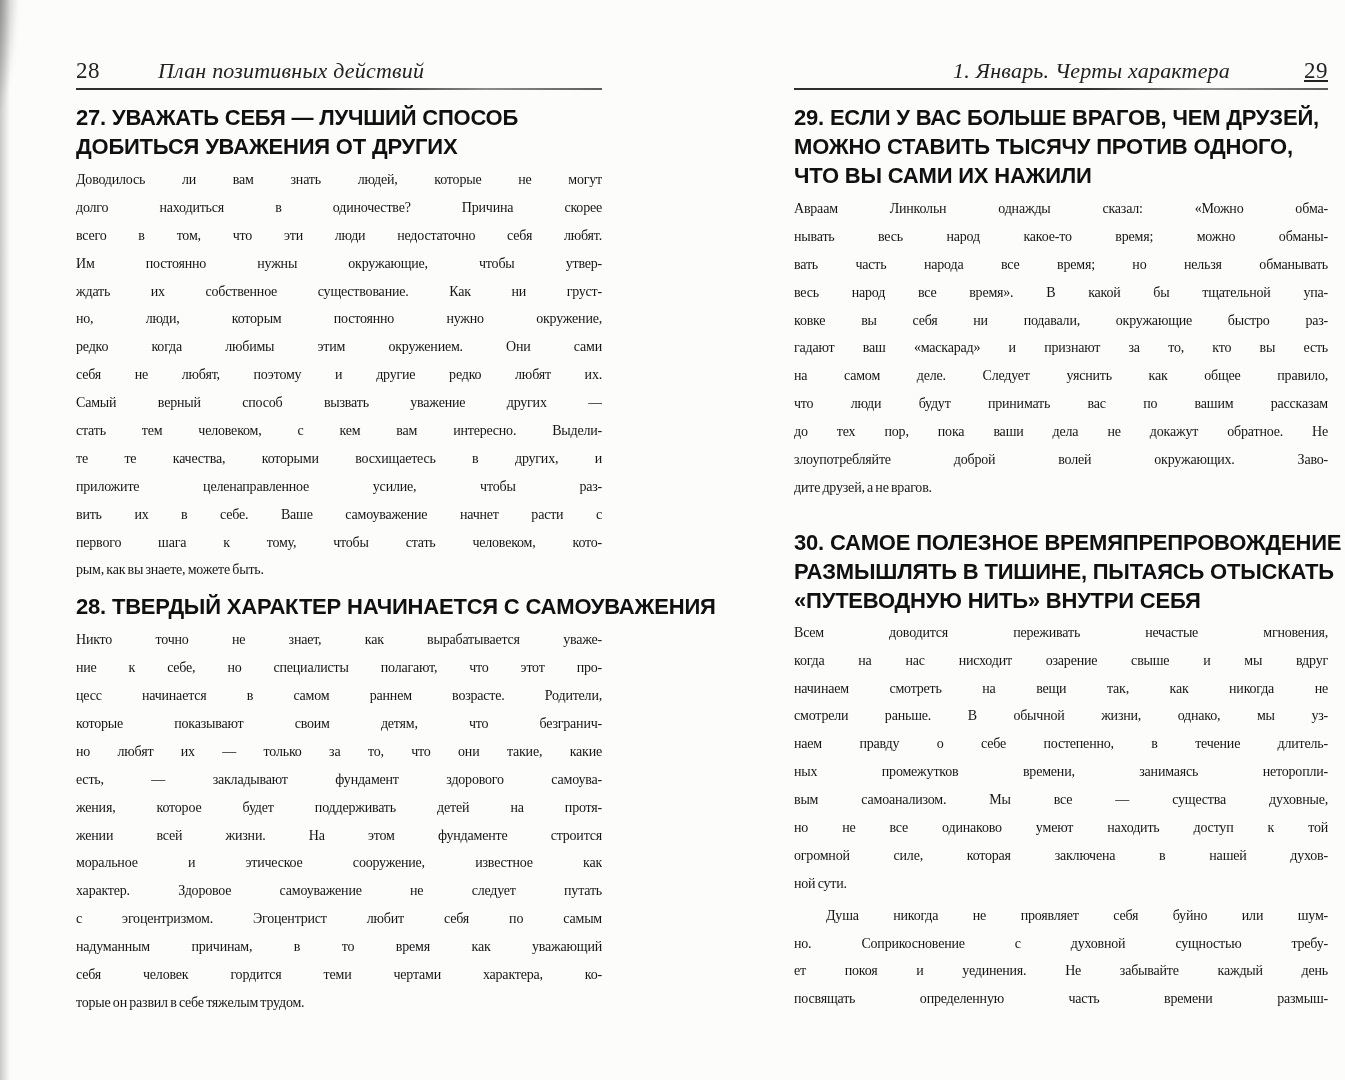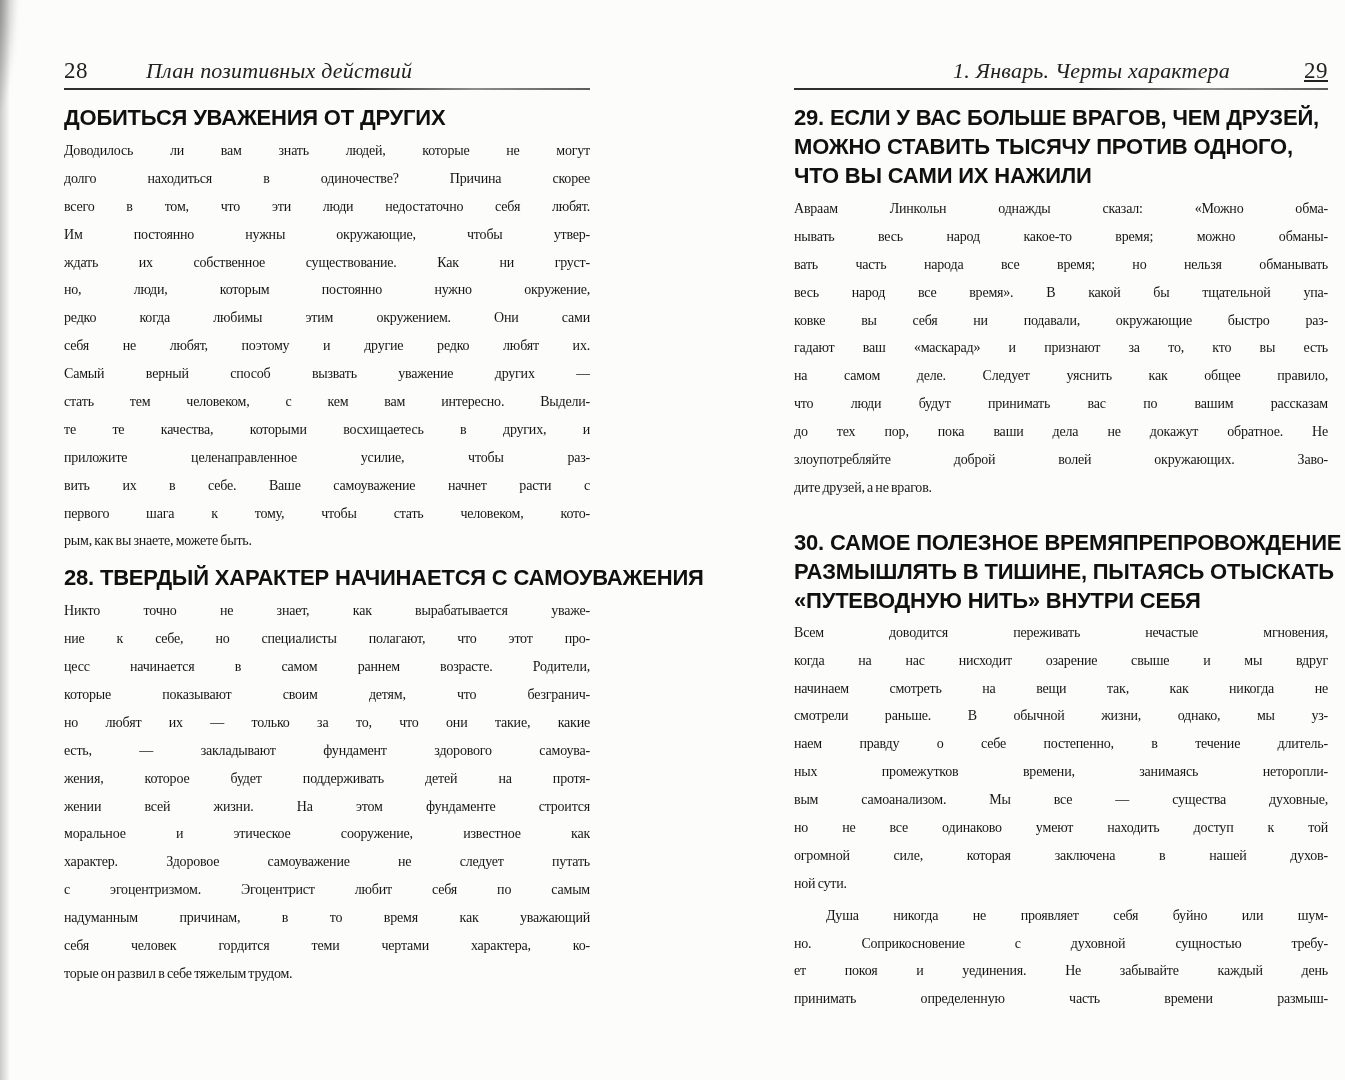--- a/index.html
+++ b/index.html
@@ -16,21 +16,21 @@
     pointer-events:none;
   }
   .scan-corner{
     position:absolute;left:-8px;top:-14px;width:26px;height:130px;
     background:radial-gradient(ellipse at left top, rgba(55,55,55,.55), rgba(55,55,55,0) 72%);
     filter:blur(2px);
     pointer-events:none;
   }
 
   .page{position:absolute;top:58px;}
-  .page-left{left:64px;width:526px;}
+  .page-left{left:76px;width:526px;}
   .page-right{left:794px;width:534px;}
 
   .page-header{
     display:flex;align-items:baseline;
     font-size:22px;line-height:26px;height:28px;
     color:#222;
   }
   .pagenum{
     font-style:normal;font-size:23px;letter-spacing:.5px;
   }
@@ -76,20 +76,21 @@
 <div class="scan-corner"></div>
 
 <div class="page page-left">
   <div class="page-header">
     <span class="pagenum">28</span>
     <span class="running">План позитивных действий</span>
   </div>
   <div class="rule"></div>
   <div class="sections">
       <div class="section">
+        <div class="heading-line">27. УВАЖАТЬ СЕБЯ — ЛУЧШИЙ СПОСОБ</div>
         <div class="heading-line">ДОБИТЬСЯ УВАЖЕНИЯ ОТ ДРУГИХ</div>
         <div class="paragraph">
           <div class="line">Доводилось ли вам знать людей, которые не могут</div>
           <div class="line">долго находиться в одиночестве? Причина скорее</div>
           <div class="line">всего в том, что эти люди недостаточно себя любят.</div>
           <div class="line">Им постоянно нужны окружающие, чтобы утвер-</div>
           <div class="line">ждать их собственное существование. Как ни груст-</div>
           <div class="line">но, люди, которым постоянно нужно окружение,</div>
           <div class="line">редко когда любимы этим окружением. Они сами</div>
           <div class="line">себя не любят, поэтому и другие редко любят их.</div>
@@ -162,17 +163,17 @@
           <div class="line">ных промежутков времени, занимаясь неторопли-</div>
           <div class="line">вым самоанализом. Мы все — существа духовные,</div>
           <div class="line">но не все одинаково умеют находить доступ к той</div>
           <div class="line">огромной силе, которая заключена в нашей духов-</div>
           <div class="line end">ной сути.</div>
         </div>
         <div class="paragraph">
           <div class="line indent">Душа никогда не проявляет себя буйно или шум-</div>
           <div class="line">но. Соприкосновение с духовной сущностью требу-</div>
           <div class="line">ет покоя и уединения. Не забывайте каждый день</div>
-          <div class="line">принимать определенную часть времени размыш-</div>
+          <div class="line">посвящать определенную часть времени размыш-</div>
         </div>
       </div>
     </div>
 </div>
 
 </body></html>

